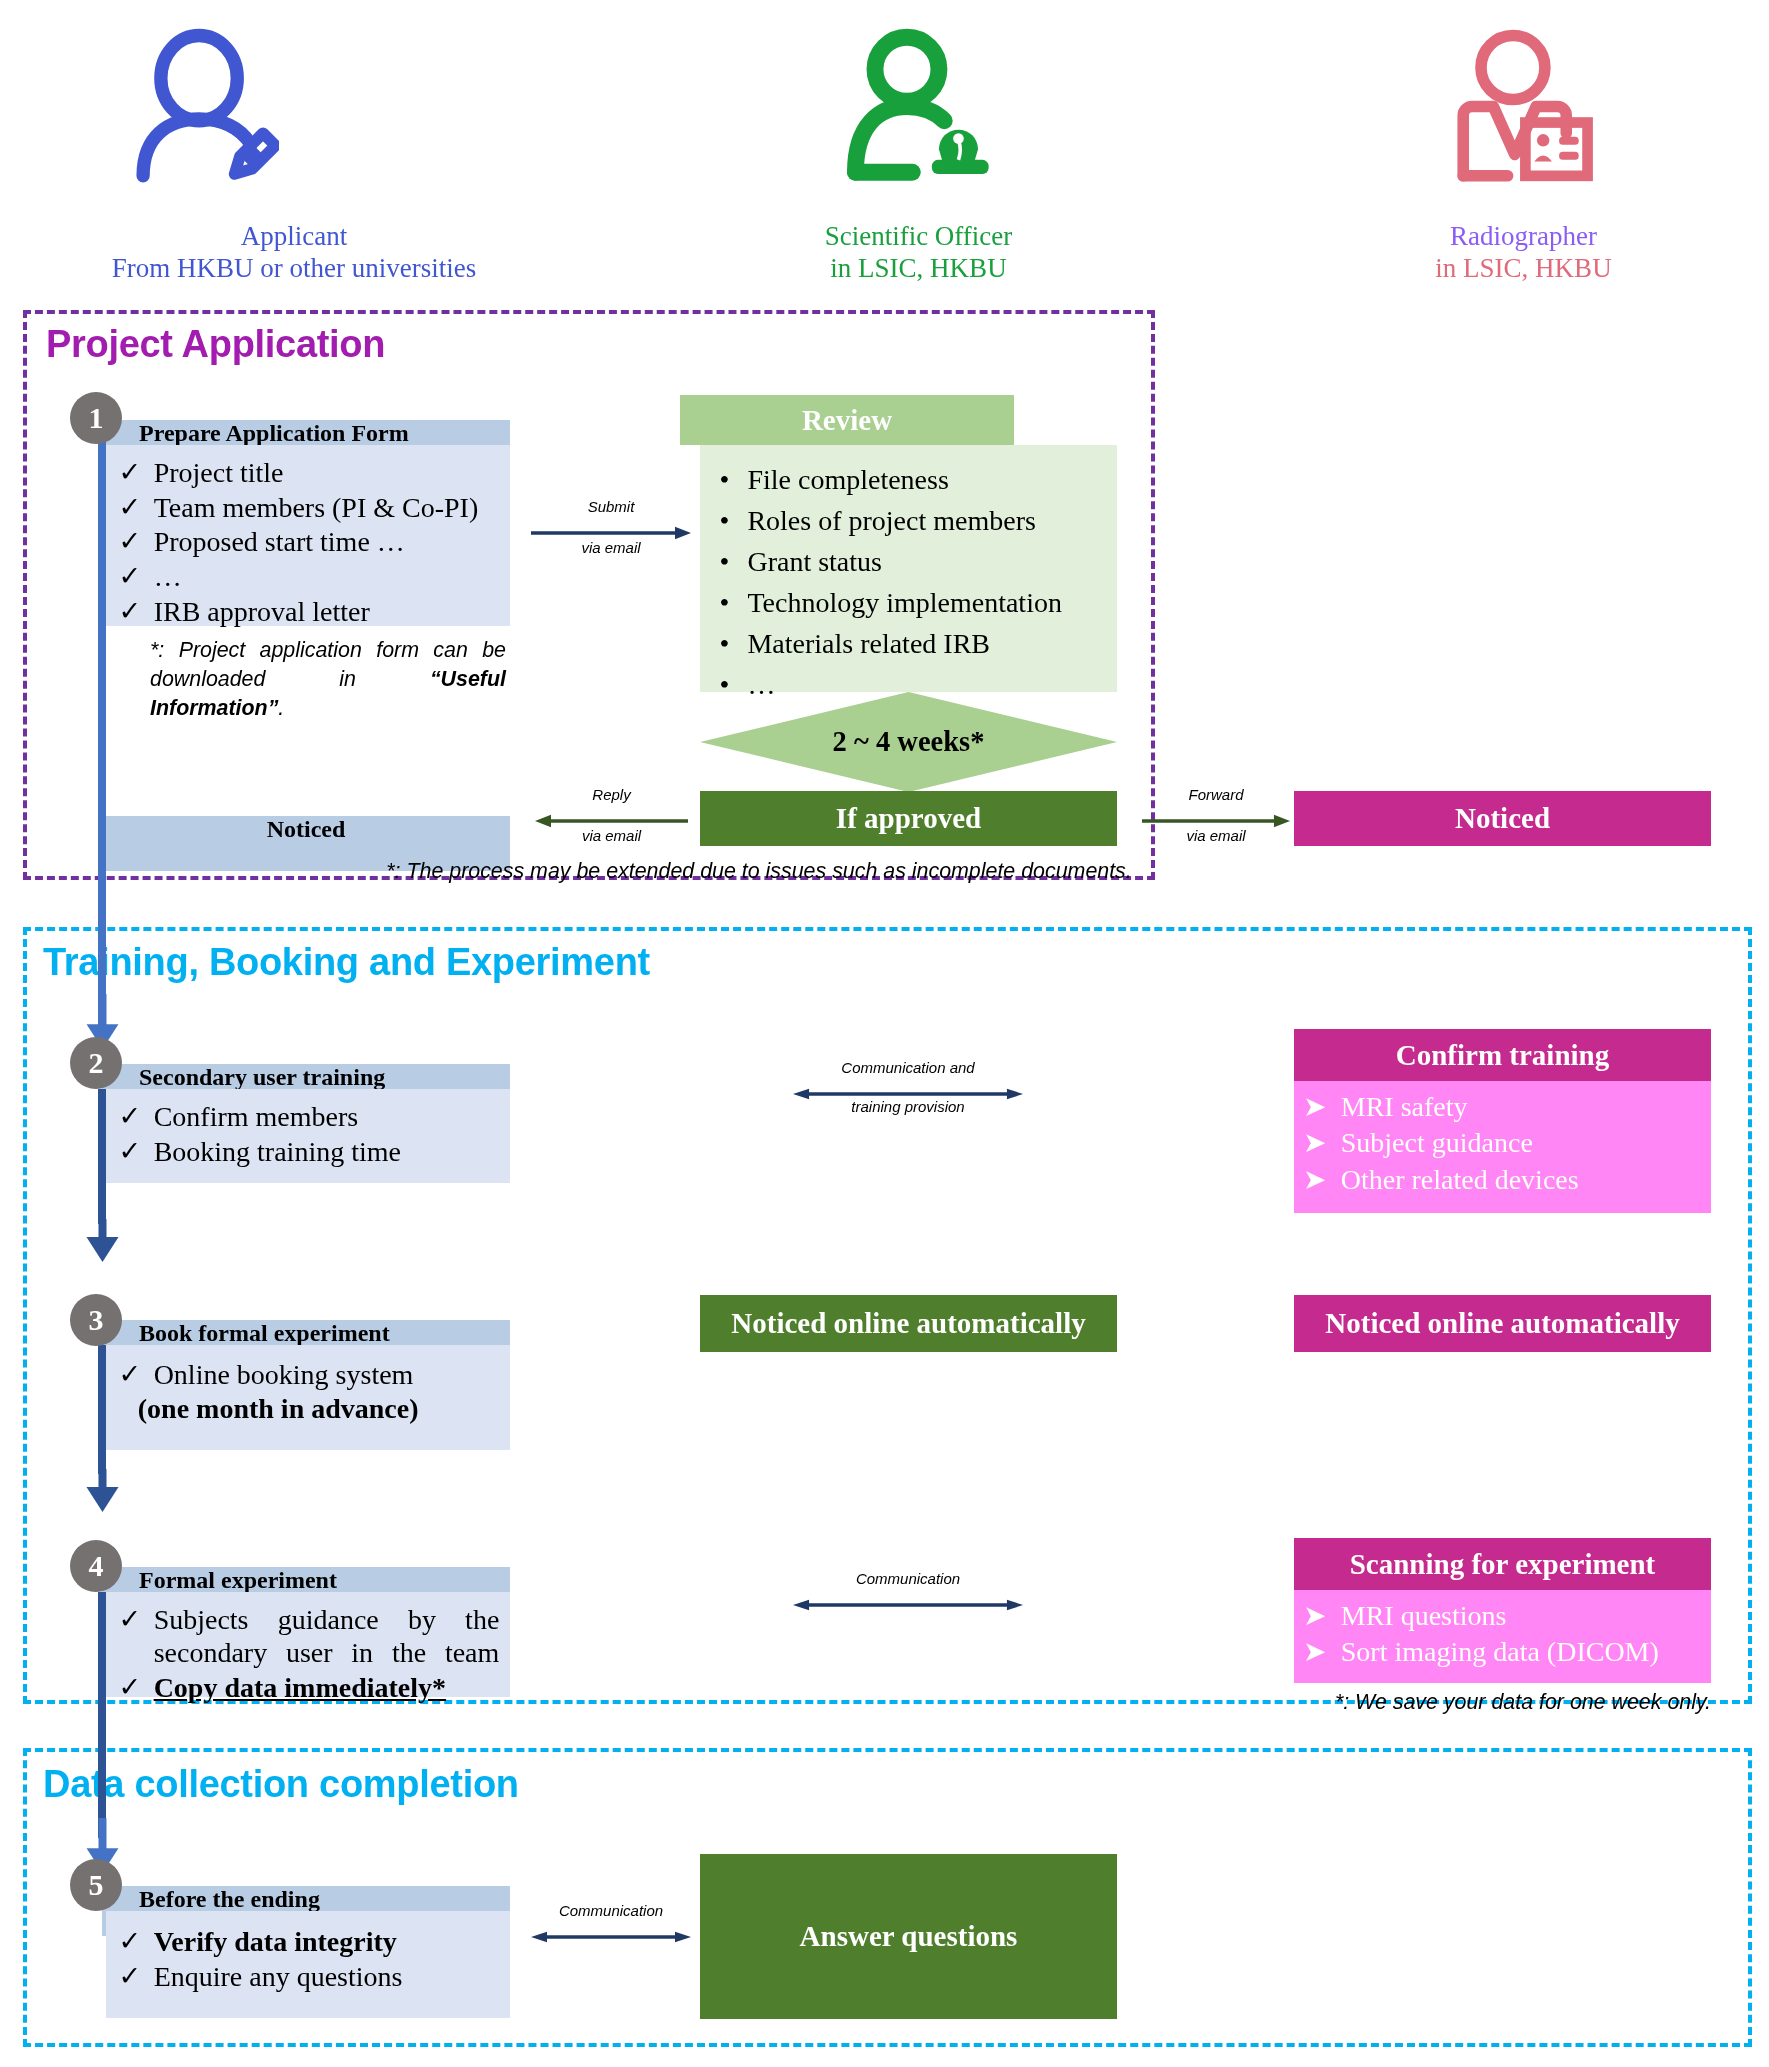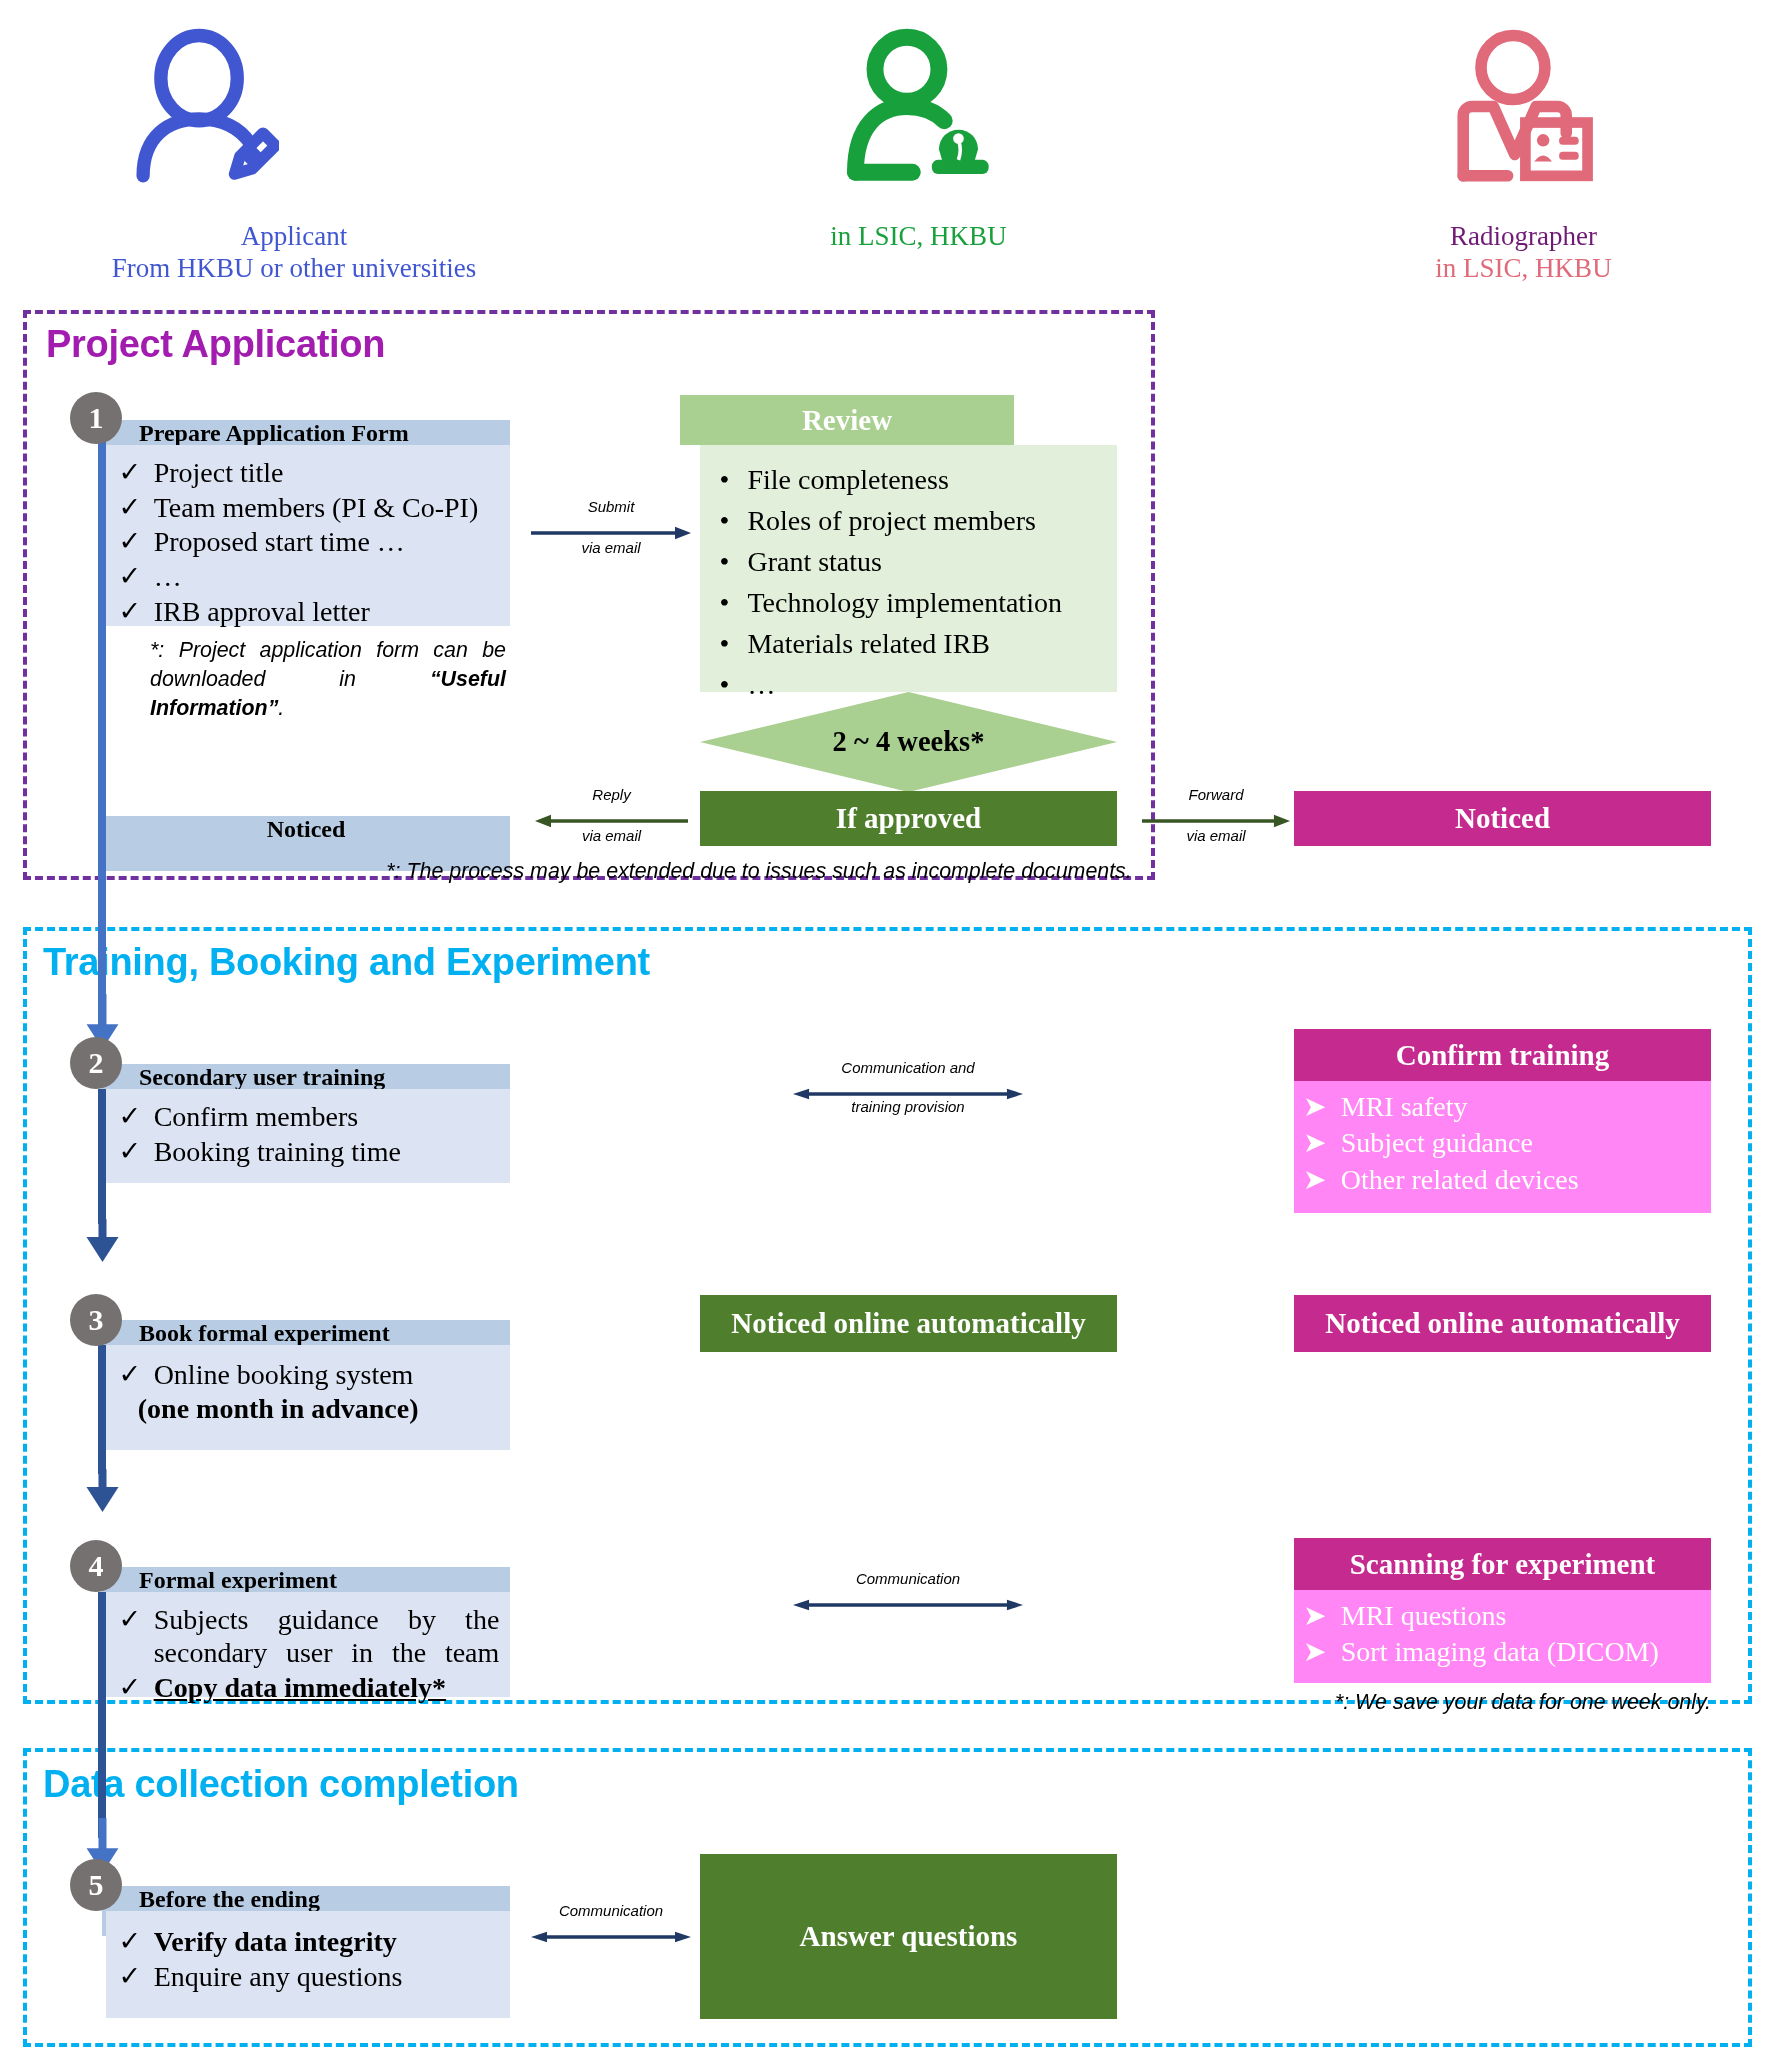--- a/index.html
+++ b/index.html
@@ -157,39 +157,40 @@
       <path d="M14 168 C14 116 40 94 72 94 C90 94 104 100 114 110" fill="none" stroke="#18a03c" stroke-width="19" stroke-linecap="round"></path>
       <path d="M14 168 L78 168" stroke="#18a03c" stroke-width="19" stroke-linecap="round"></path>
       <path d="M108 142 a22 22 0 1 1 44 0 l-4 14 l-36 0 z" fill="#18a03c"></path>
       <rect x="100" y="154" width="64" height="16" rx="7" fill="#18a03c"></rect>
       <path d="M130 132 q4 10 0 22" stroke="#ffffff" stroke-width="4" fill="none"></path>
       <circle cx="130" cy="130" r="6" fill="#ffffff"></circle>
     </svg>
   </span>
 </div>
 <div class="role" style="left:651px; top:221px; width:535px;">
+  <div class="lbl" style="color:#18a03c;">Scientific Officer</div>
   <div class="lbl" style="color:#18a03c;">in LSIC, HKBU</div>
 </div>
 
 <div class="role" style="left:1435px; top:23px; width:178px;">
   <span class="icon">
     <svg width="151" height="160" viewBox="0 0 170 180">
       <circle cx="72" cy="50" r="36" fill="none" stroke="#e0697a" stroke-width="13"></circle>
       <path d="M16 172 L16 104 a10 10 0 0 1 10 -10 l24 0 l24 54 l24 -54 l24 0 a10 10 0 0 1 10 10 l0 20" fill="none" stroke="#e0697a" stroke-width="13" stroke-linecap="round" stroke-linejoin="round"></path>
       <path d="M16 172 L66 172" stroke="#e0697a" stroke-width="13" stroke-linecap="round"></path>
       <rect x="86" y="112" width="70" height="60" fill="none" stroke="#e0697a" stroke-width="12"></rect>
       <circle cx="106" cy="132" r="7" fill="#e0697a"></circle>
       <path d="M96 156 q10 -14 20 0 z" fill="#e0697a"></path>
       <rect x="124" y="128" width="22" height="9" rx="4" fill="#e0697a"></rect>
       <rect x="124" y="145" width="22" height="9" rx="4" fill="#e0697a"></rect>
     </svg>
   </span>
 </div>
 <div class="role" style="left:1332px; top:221px; width:383px;">
-  <div class="lbl" style="color:#701a75;">Radiographer</div>
+  <div class="lbl" style="color:#8b5cf6;">Radiographer</div>
   <div class="lbl" style="color:#e0697a;">in LSIC, HKBU</div>
 </div>
 
 <div class="section-frame" style="left:23px; top:310px; width:1132px; height:570px; border:4.5px dashed #7030a0;"></div>
 <div class="section-title" style="left:46px; top:323px; font-size:38px; color:#a21caf;">Project Application</div>
 
 <div class="vline" style="left:98px; top:431px; height:595px;"></div>
 
 <div class="step-circle" style="left:70px; top:392px;">1</div>
 <div class="step-head" style="left:102px; top:395px; width:408px; height:50px; padding-left:37px;">

